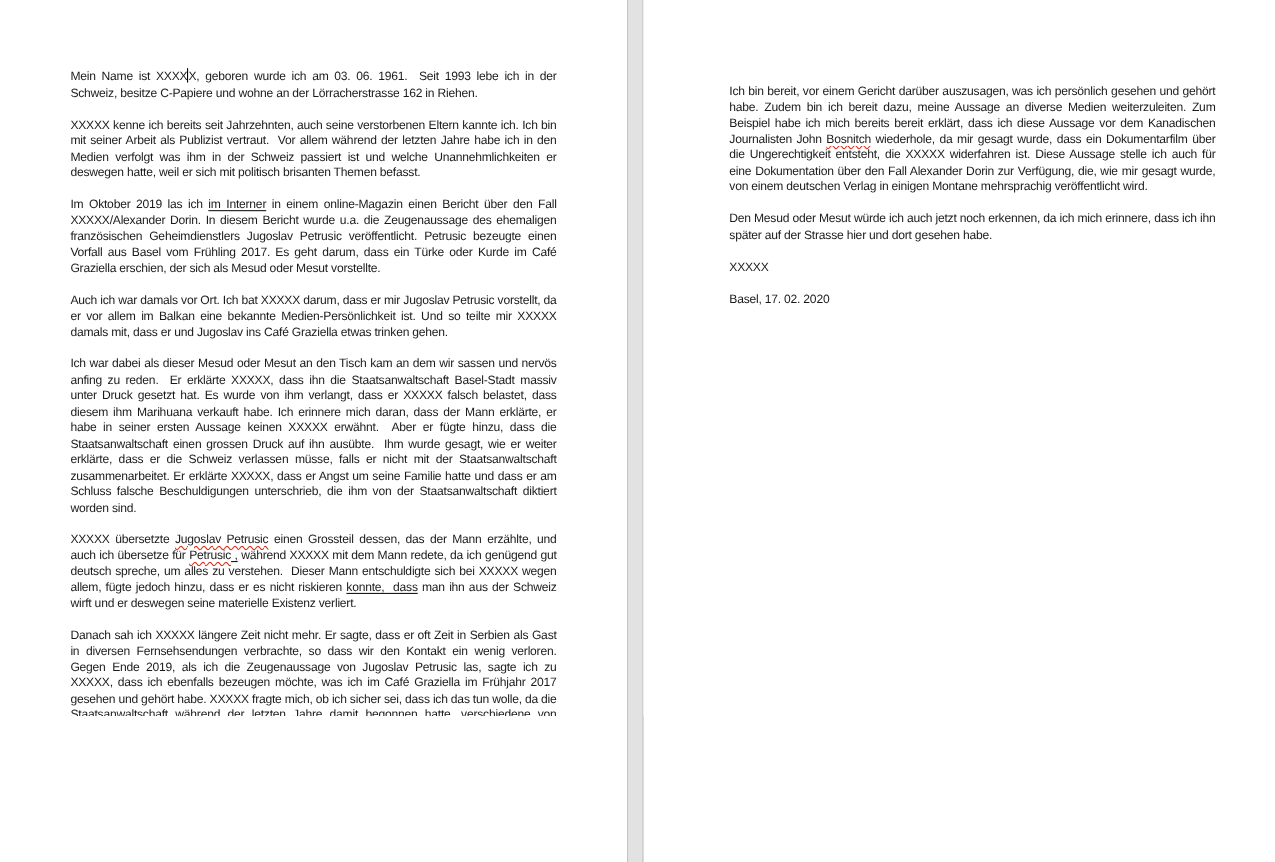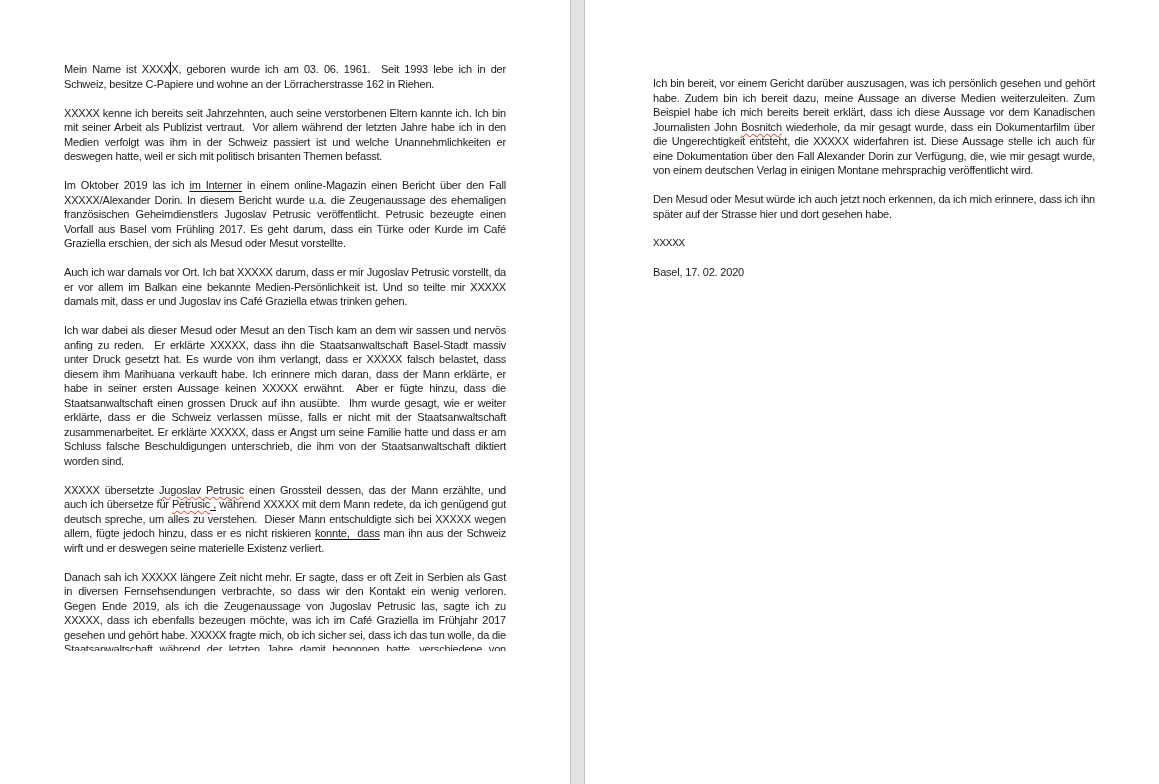--- a/index.html
+++ b/index.html
@@ -23,23 +23,23 @@
   .content {
     position: absolute;
     color: #1a1a1a;
     font-size: 11px;
     line-height: 14.5px;
     letter-spacing: -0.2px;
     text-align: justify;
     white-space: pre-wrap;
   }
   #page1-content { left: 64px; top: 62px; width: 442px; }
-  #page2-content { left: 68px; top: 76px; width: 442px; }
+  #page2-content { left: 78px; top: 76px; width: 442px; }
   p.para { margin: 0 0 14.5px 0; }
-  p.para.extra-gap { margin-top: 14.5px; font-family: Liberation Mono, monospace; }
+  p.para.extra-gap { margin-top: 14.5px; }
   .sp-red {
     text-decoration-line: underline;
     text-decoration-style: wavy;
     text-decoration-color: #e0341b;
     text-decoration-thickness: 1px;
     text-underline-offset: 2px;
   }
   .sp-blue {
     text-decoration-line: underline;
     text-decoration-style: wavy;

